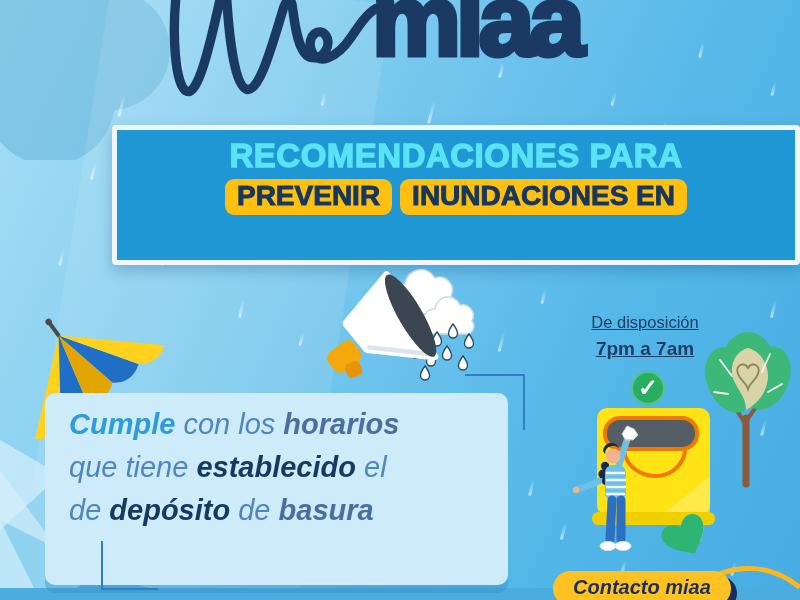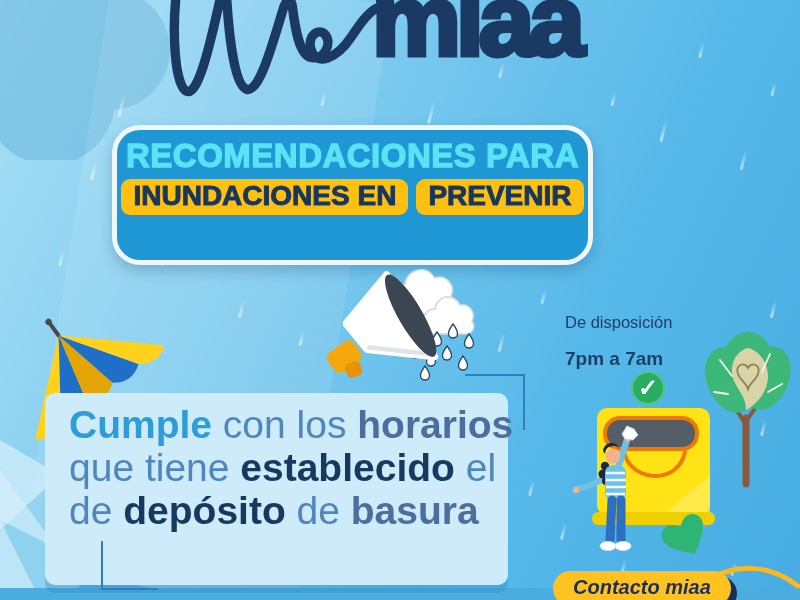--- a/index.html
+++ b/index.html
@@ -14,45 +14,45 @@
   .rain-streak{position:absolute;width:3px;border-radius:2px;
     background:linear-gradient(rgba(255,255,255,0),rgba(255,255,255,.6));transform:rotate(14deg);}
   .bottom-band{left:0;top:588px;width:800px;height:12px;background:#4BACDF;}
 
   
   .logo-script{left:158px;top:-14px;}
   .logo-word{left:372px;top:-34px;font-size:100px;font-weight:800;letter-spacing:-5px;
     color:#1B3A63;-webkit-text-stroke:5px #1B3A63;line-height:108px;}
 
   
-  .banner{left:112px;top:125px;width:481px;height:140px;background:#1E97D4;
-    border:5px solid #EFF7FC;border-radius:28px;box-sizing:border-box;
+  .banner{left:112px;top:125px;width:688px;height:140px;background:#1E97D4;
+    border:5px solid #EFF7FC;border-radius:4px;box-sizing:border-box;
     box-shadow:0 6px 14px rgba(8,62,110,.25);text-align:center;}
   .banner-line1{margin-top:7px;font-size:33px;font-weight:800;color:#59E3F4;
     -webkit-text-stroke:1.3px #59E3F4;letter-spacing:.5px;}
   .badge-row{margin-top:4px;display:flex;justify-content:center;gap:8px;}
   .badge{background:#FFC012;border-radius:9px;padding:1px 12px 3px;font-size:28px;
     font-weight:800;color:#17375E;-webkit-text-stroke:1px #17375E;}
   .banner-line3{margin-top:3px;font-size:41px;font-weight:800;color:#59E3F4;
     -webkit-text-stroke:1.5px #59E3F4;letter-spacing:3px;}
 
   
-  .note{left:565px;top:312px;width:160px;text-align:left;color:#1F3E66;
-    font-size:16.5px;line-height:21px;}
-  .note .bold{font-size:19px;font-weight:800;margin-top:15px;}
+  .note{left:565px;top:312px;width:160px;text-align:center;color:#1F3E66;
+    font-size:16.5px;line-height:21px;text-decoration:underline;}
+  .note .bold{font-size:19px;font-weight:800;margin-top:5px;}
   .check-badge{left:631px;top:371px;width:34px;height:34px;border-radius:50%;
     background:#27AE60;box-shadow:inset 0 0 0 2px rgba(255,255,255,.25);
     color:#fff;font-size:24px;font-weight:800;display:flex;align-items:center;
     justify-content:center;}
 
   
   .panel{left:45px;top:393px;width:463px;height:192px;background:#CDEBF9;
     border-radius:10px;box-sizing:border-box;padding:10px 0 0 24px;z-index:5;
     box-shadow:0 8px 0 rgba(47,138,196,.35);}
-  .p-line{font-size:39px;line-height:43px;white-space:nowrap;}
+  .p-line{font-size:29px;line-height:43px;white-space:nowrap;font-style:italic;}
   .w-accent{color:#2E9CD9;font-weight:800;}
   .w-reg{color:#4E86BE;font-weight:400;}
   .w-slate{color:#4C6E9E;font-weight:800;}
   .w-navy{color:#16395F;font-weight:800;}
 
   
   .bracket-tr{left:465px;top:374px;width:58px;height:54px;
     border-top:2px solid #2F7FC0;border-right:2px solid #2F7FC0;z-index:6;}
   .bracket-bl{left:101px;top:541px;width:55px;height:47px;
     border-left:2px solid #2F7FC0;border-bottom:2px solid #2F7FC0;z-index:6;}
@@ -116,22 +116,22 @@
   </svg>
 
   <svg class="abs logo-script" width="235" height="122" viewBox="0 -20 230 130">
     <path d="M10,-18 C4,30 8,86 20,92 C32,98 44,48 56,-6 C58,-14 62,-14 63,-6 C66,40 72,86 84,90 C98,95 112,40 124,2 C128,-8 132,-6 133,2 C136,26 140,52 152,56 C166,60 176,42 168,32 C162,24 148,32 153,48 C158,66 180,58 196,34 C204,22 212,10 222,4" fill="none" stroke="#1B3A63" stroke-width="10" stroke-linecap="round"></path>
   </svg>
   <div class="abs logo-word">miaa</div>
 
   <div class="abs banner">
     <div class="banner-line1">RECOMENDACIONES PARA</div>
     <div class="badge-row">
+      <span class="badge">PREVENIR</span>
       <span class="badge">INUNDACIONES EN</span>
-      <span class="badge">PREVENIR</span>
     </div>
   </div>
 
   <svg class="abs" style="left:315px;top:266px;" width="185" height="120" viewBox="0 0 185 120">
 
     <g fill="#FFFFFF" stroke="#C9D8E2" stroke-width="1.5">
       <path d="M80,42 a14,14 0 0 1 10,-24 a16,16 0 0 1 30,-6 a13,13 0 0 1 16,18 a10,10 0 0 1 -6,18 l-44,0 a11,11 0 0 1 -6,-6 z"></path>
       <path d="M112,62 a11,11 0 0 1 8,-19 a13,13 0 0 1 25,-4 a11,11 0 0 1 12,16 a8,8 0 0 1 -5,13 l-35,0 a9,9 0 0 1 -5,-6 z"></path>
     </g>
 

